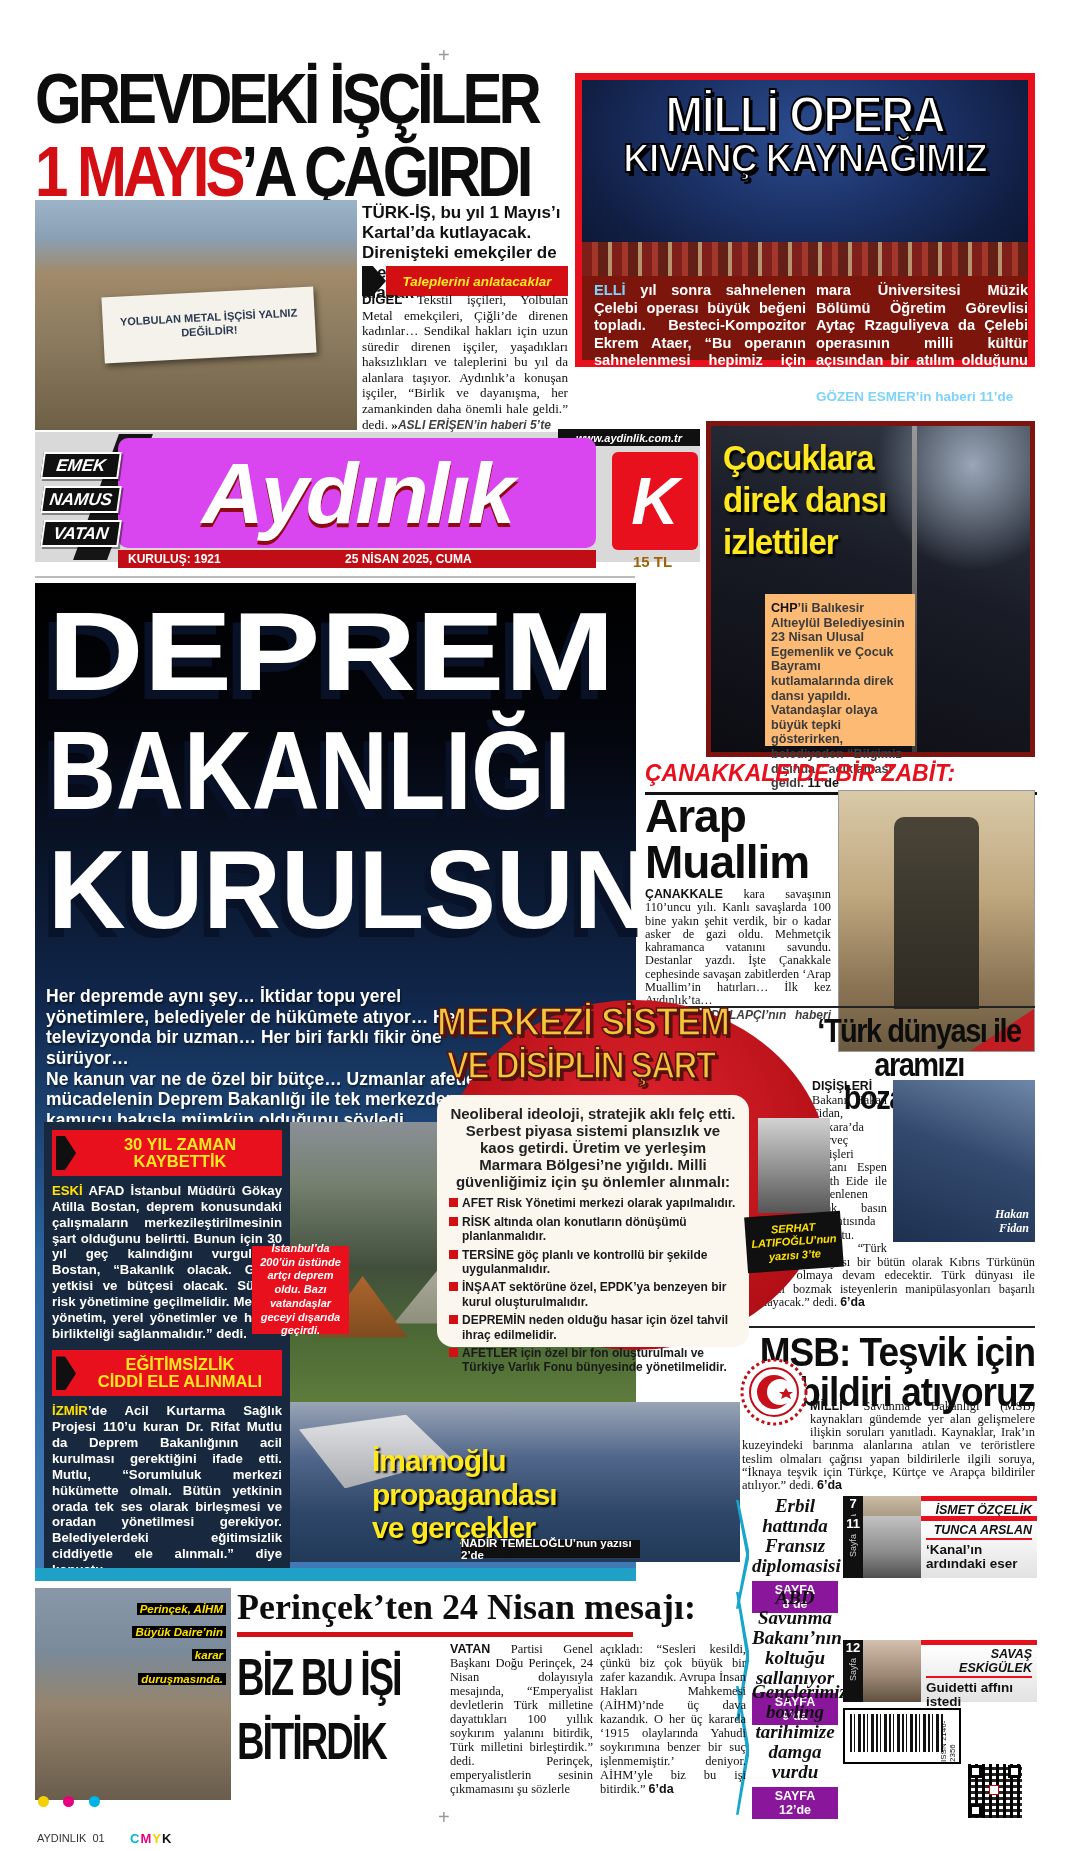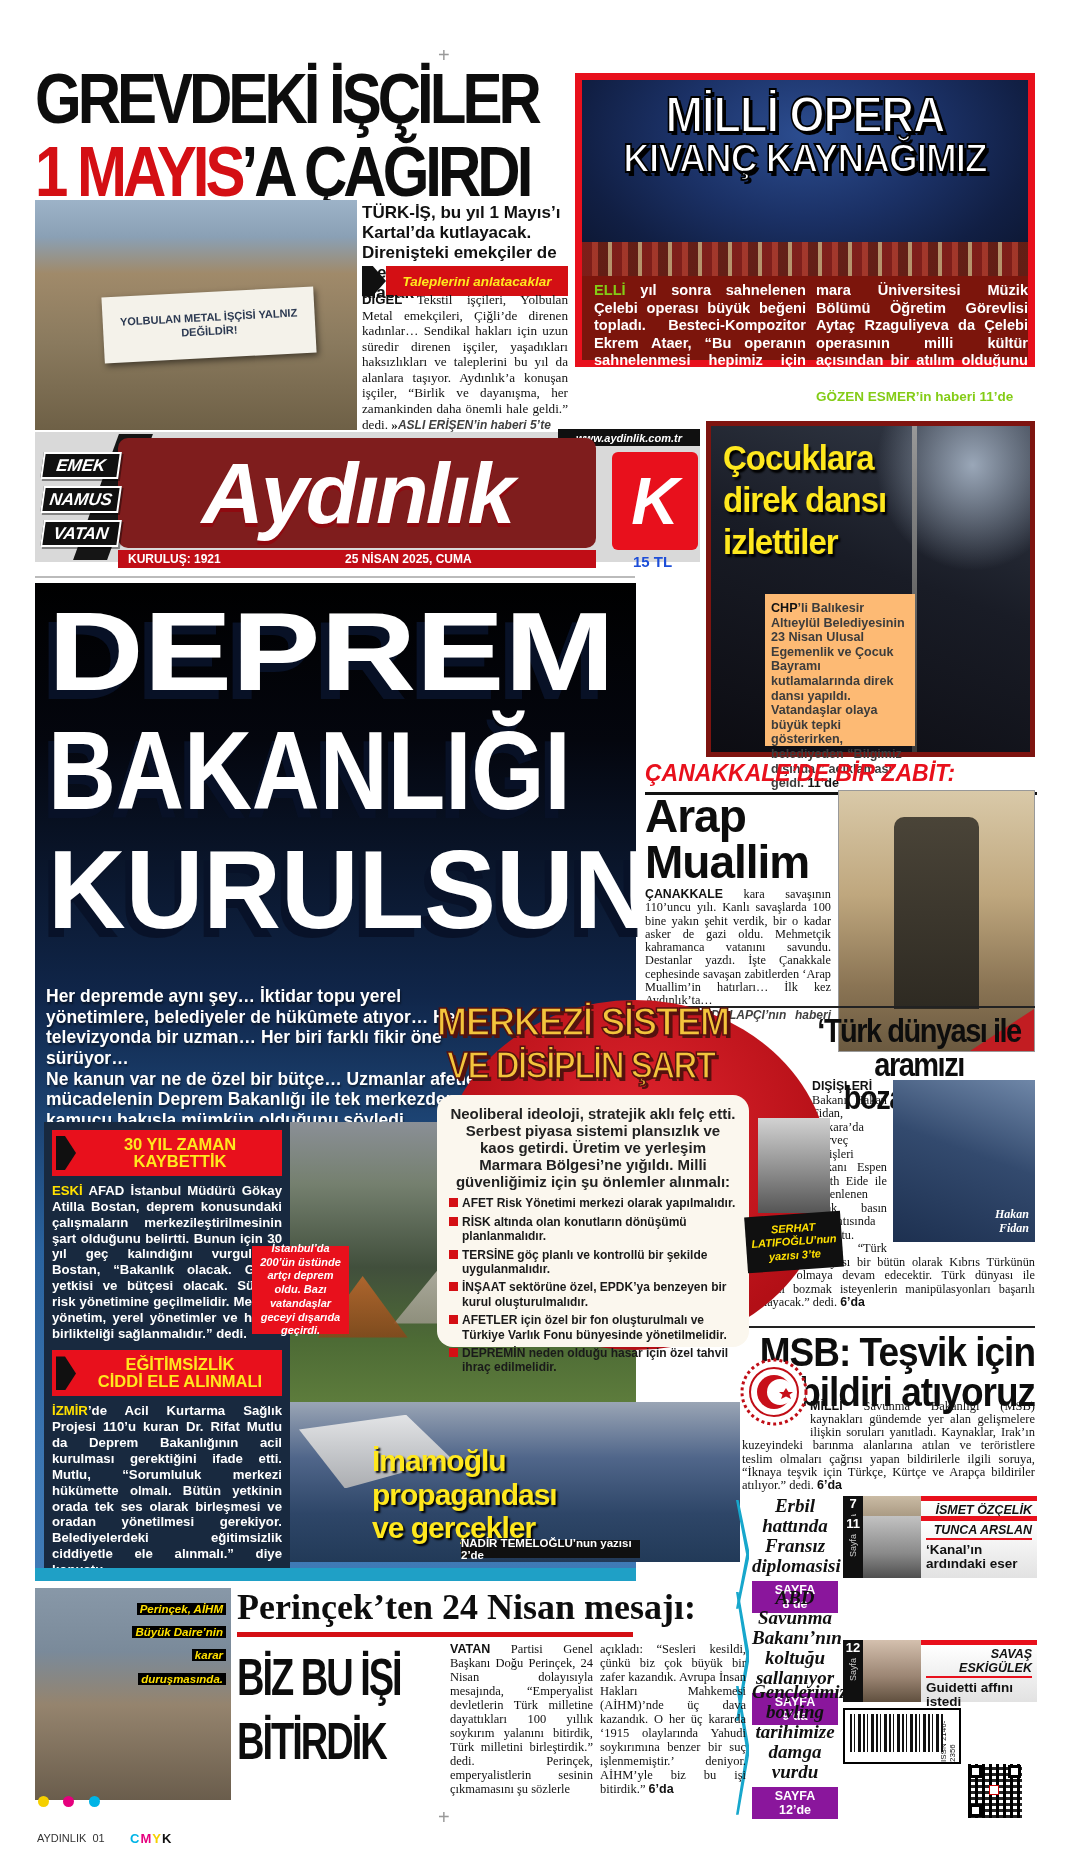--- a/index.html
+++ b/index.html
@@ -29,36 +29,36 @@
   .guill{color:#111;font-weight:bold;}
   
   .opera-box{border:7px solid #e8101c;background:#7c150c;}
   .opera-photo{position:absolute;left:0;top:0;right:0;height:196px;
      background:radial-gradient(ellipse at 50% 28%,#2c4d90 0%,#1b3166 42%,#111f44 72%,#0b142c 100%);}
   .opera-strip{position:absolute;bottom:0;left:0;right:0;height:34px;opacity:.9;
      background:repeating-linear-gradient(90deg,#8a1f16 0 10px,#b23a28 10px 16px,#6d1f12 16px 26px,#c8a070 26px 30px);}
   .opera-h{position:absolute;width:100%;text-align:center;font-weight:bold;color:#fff;line-height:1;
      -webkit-text-stroke:1.6px #000;text-shadow:3px 3px 0 #000;letter-spacing:-1px;transform:scaleY(1.1);}
   .opera-col{position:absolute;color:#fff;font-weight:bold;font-size:14.6px;line-height:1.2;text-align:justify;}
-  .orange{color:#84cc16;}
+  .orange{color:#7dd3fc;}
   
   .mast{background:#d9d9d9;}
   .wwwchip{background:#101010;color:#fff;font-weight:bold;font-style:italic;font-size:11px;
            display:flex;align-items:center;justify-content:center;}
   .slogan{background:#101010;color:#fff;font-weight:bold;font-style:italic;font-size:17px;width:78px;height:27px;
           display:flex;align-items:center;justify-content:center;border:2px solid #fff;transform:skewX(-8deg);
           box-shadow:2px 2px 0 rgba(0,0,0,.4);}
   .slash{background:#151515;transform:skewX(-20deg);}
-  .logo-red{background:#7f1d1d;border-radius:10px;display:flex;align-items:center;justify-content:center;}
+  .logo-red{background:#d946ef;border-radius:10px;display:flex;align-items:center;justify-content:center;}
   .logo-txt{color:#fff;font-weight:bold;font-style:italic;font-size:86px;letter-spacing:-3px;
             text-shadow:0 4px 0 #8f0a10;}
   .kmark{background:#e8101c;color:#fff;font-weight:bold;font-style:italic;font-size:66px;
          display:flex;align-items:center;justify-content:center;border-radius:6px;}
   .datebar{background:#c00d16;color:#fff;font-weight:bold;font-size:12px;display:flex;align-items:center;}
-  .price{color:#1d4ed8;font-weight:bold;font-size:15px;}
+  .price{color:#a16207;font-weight:bold;font-size:15px;}
   
   .pole-box{background:#30080a;border:5px solid #7e1410;}
   .pole-photo{position:absolute;inset:0;
     background:radial-gradient(ellipse at 82% 12%,#9aa7b8 0%,rgba(40,44,56,0) 26%),
                linear-gradient(200deg,#343b48 0%,#191c26 45%,#0c0c12 100%);}
   .pole-bar{position:absolute;left:63%;top:0;bottom:0;width:5px;background:linear-gradient(#999,#3a3a3a);}
   .pole-h{font-weight:bold;font-size:33px;line-height:1.1;color:#ffe81e;letter-spacing:-1px;
           text-shadow:2px 2px 2px #000;transform:scaleY(1.05);transform-origin:left top;}
   .pole-chip{background:#fdba74;padding:7px 6px;font-size:12.6px;line-height:1.16;color:#3c3c3c;font-weight:bold;}
   
@@ -274,22 +274,22 @@
   <div class="abs redcircle" style="left:440px;top:1000px;width:390px;height:350px;z-index:5;"></div>
   <div class="abs mer-h" style="left:437px;top:1002px;font-size:36px;letter-spacing:-1px;z-index:6;">MERKEZİ SİSTEM</div>
   <div class="abs mer-h" style="left:447px;top:1047px;font-size:33px;letter-spacing:-1.5px;z-index:6;">VE DİSİPLİN ŞART</div>
   <div class="abs whitebox" style="left:437px;top:1095px;width:312px;height:252px;z-index:6;">
     <div class="mer-intro">Neoliberal ideoloji, stratejik aklı felç etti. Serbest piyasa sistemi plansızlık ve kaos getirdi. Üretim ve yerleşim Marmara Bölgesi’ne yığıldı. Milli güvenliğimiz için şu önlemler alınmalı:</div>
     <div style="margin-top:6px;">
       <div class="mer-li"><span class="sq"></span><span>AFET</span><span> Risk Yönetimi merkezi olarak yapılmalıdır.</span></div>
       <div class="mer-li"><span class="sq"></span><span>RİSK</span><span> altında olan konutların dönüşümü planlanmalıdır.</span></div>
       <div class="mer-li"><span class="sq"></span><span>TERSİNE</span><span> göç planlı ve kontrollü bir şekilde uygulanmalıdır.</span></div>
       <div class="mer-li"><span class="sq"></span><span>İNŞAAT</span><span> sektörüne özel, EPDK’ya benzeyen bir kurul oluşturulmalıdır.</span></div>
+      <div class="mer-li"><span class="sq"></span><span>DEPREMİN</span><span> neden olduğu hasar için özel tahvil ihraç edilmelidir.</span></div>
       <div class="mer-li"><span class="sq"></span><span>AFETLER</span><span> için özel bir fon oluşturulmalı ve Türkiye Varlık Fonu bünyesinde yönetilmelidir.</span></div>
-      <div class="mer-li"><span class="sq"></span><span>DEPREMİN</span><span> neden olduğu hasar için özel tahvil ihraç edilmelidir.</span></div>
     </div>
   </div>
   <div class="abs serhat" style="left:758px;top:1118px;width:72px;height:95px;z-index:6;"></div>
   <div class="abs serhat-chip" style="left:746px;top:1214px;width:96px;height:56px;z-index:6;">SERHAT LATIFOĞLU’nun yazısı 3’te</div>
 
   <div class="abs kicker" style="left:645px;top:760px;width:392px;">ÇANAKKALE’DE BİR ZABİT:</div>
   <div class="abs arap-h" style="left:645px;top:794px;">Arap</div>
   <div class="abs arap-h" style="left:645px;top:840px;">Muallim</div>
   <div class="abs photo arap-photo" style="left:838px;top:790px;width:197px;height:262px;">
     <div class="officer"></div>

